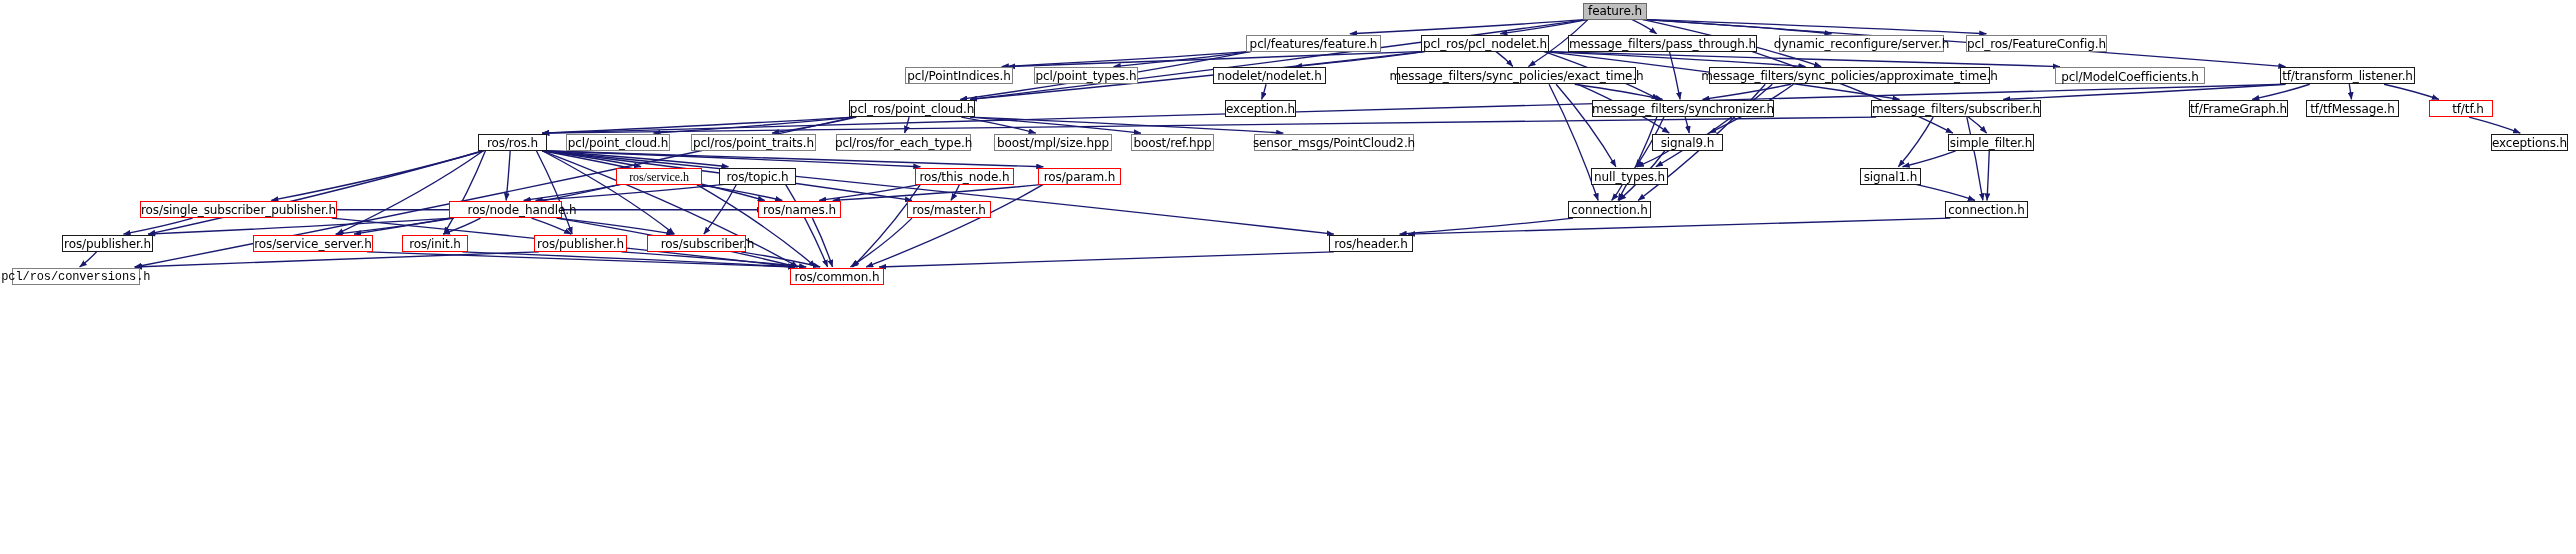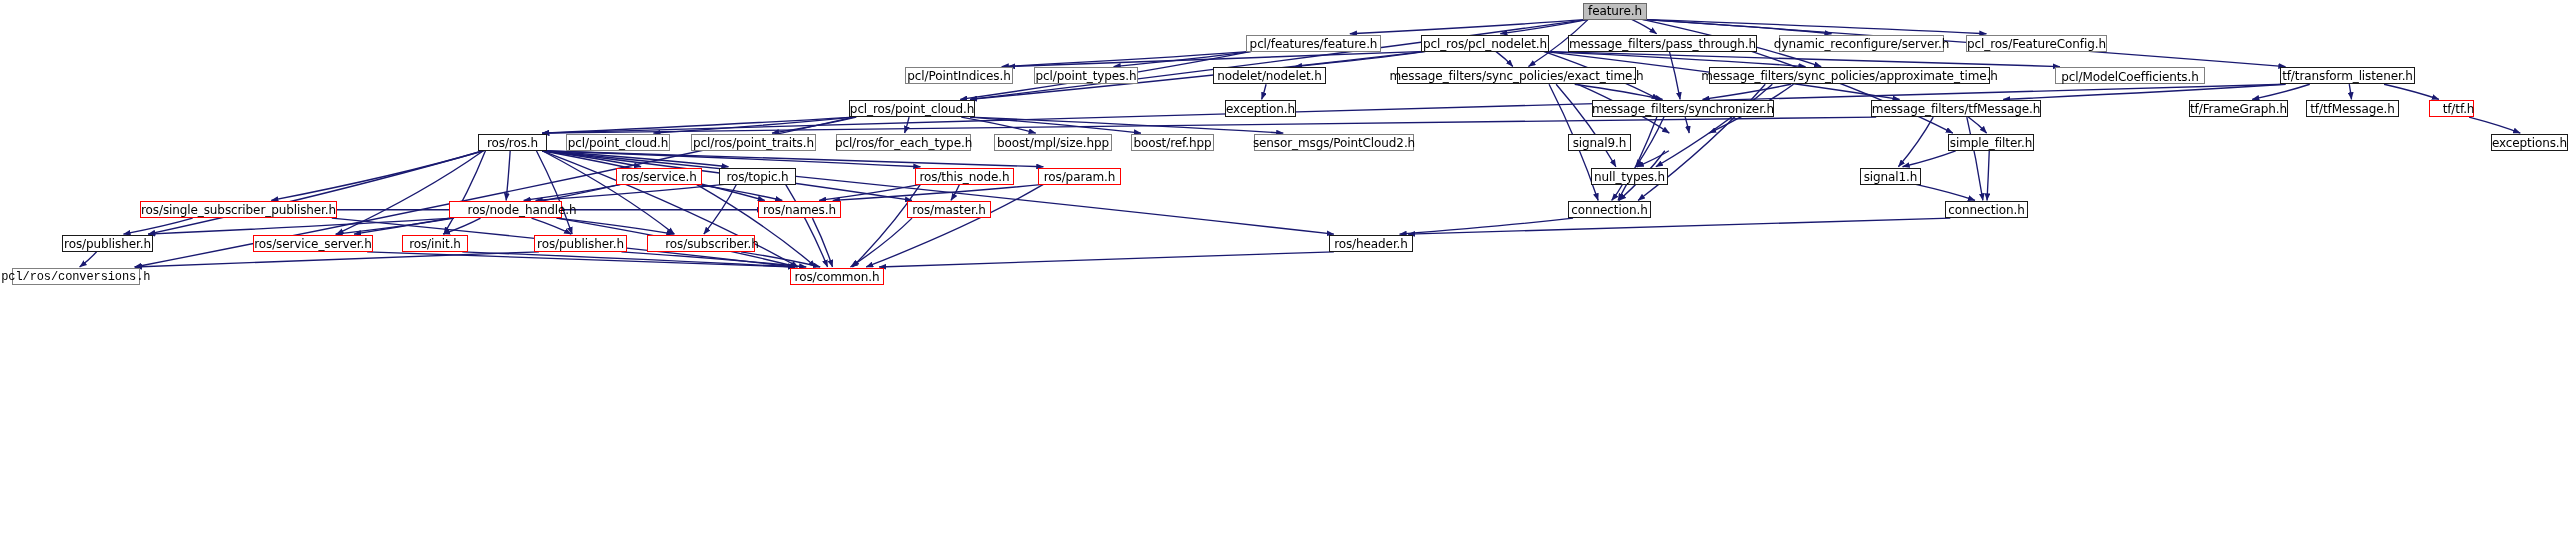--- a/index.html
+++ b/index.html
@@ -178,29 +178,29 @@
     <div class="node black" style="left: 849px; top: 100px; width: 126px;">
       <span>pcl_ros/point_cloud.h</span>
     </div>
     <div class="node black" style="left: 1225px; top: 100px; width: 71px;">
       <span>exception.h</span>
     </div>
     <div class="node black" style="left: 1592px; top: 100px; width: 182px;">
       <span>message_filters/synchronizer.h</span>
     </div>
     <div class="node black" style="left: 1871px; top: 100px; width: 170px;">
-      <span>message_filters/tfMessage.h</span>
+      <span>message_filters/subscriber.h</span>
     </div>
     <div class="node black" style="left: 2189px; top: 100px; width: 99px;">
       <span>tf/FrameGraph.h</span>
     </div>
     <div class="node black" style="left: 2306px; top: 100px; width: 93px;">
       <span>tf/tfMessage.h</span>
     </div>
-    <div class="node red" style="left: 2429px; top: 100px; width: 45px; padding-left: 14px;">
+    <div class="node red" style="left: 2429px; top: 100px; width: 64px; padding-left: 14px;">
       <span>tf/tf.h</span>
     </div>
     <div class="node black" style="left: 478px; top: 134px; width: 69px;">
       <span>ros/ros.h</span>
     </div>
     <div class="node " style="left: 566px; top: 134px; width: 104px;">
       <span>pcl/point_cloud.h</span>
     </div>
     <div class="node " style="left: 691px; top: 134px; width: 125px;">
       <span>pcl/ros/point_traits.h</span>
@@ -210,30 +210,30 @@
     </div>
     <div class="node " style="left: 994px; top: 134px; width: 118px;">
       <span>boost/mpl/size.hpp</span>
     </div>
     <div class="node " style="left: 1131px; top: 134px; width: 83px;">
       <span>boost/ref.hpp</span>
     </div>
     <div class="node " style="left: 1254px; top: 134px; width: 160px;">
       <span>sensor_msgs/PointCloud2.h</span>
     </div>
-    <div class="node black" style="left: 1568px; top: 134px; width: 63px;">
+    <div class="node black" style="left: 1652px; top: 134px; width: 71px;">
       <span>signal9.h</span>
     </div>
     <div class="node black" style="left: 1948px; top: 134px; width: 86px;">
       <span>simple_filter.h</span>
     </div>
     <div class="node black" style="left: 2491px; top: 134px; width: 77px;">
       <span>exceptions.h</span>
     </div>
-    <div class="node red" style="left: 616px; top: 168px; width: 86px;">
+    <div class="node red" style="left: 616px; top: 168px; width: 86px; font-family: Liberation Serif, serif;">
       <span>ros/service.h</span>
     </div>
     <div class="node black" style="left: 719px; top: 168px; width: 77px;">
       <span>ros/topic.h</span>
     </div>
     <div class="node red" style="left: 915px; top: 168px; width: 99px;">
       <span>ros/this_node.h</span>
     </div>
     <div class="node red" style="left: 1038px; top: 168px; width: 83px;">
       <span>ros/param.h</span>
@@ -267,21 +267,21 @@
     </div>
     <div class="node red" style="left: 253px; top: 235px; width: 120px;">
       <span>ros/service_server.h</span>
     </div>
     <div class="node red" style="left: 402px; top: 235px; width: 66px;">
       <span>ros/init.h</span>
     </div>
     <div class="node red" style="left: 534px; top: 235px; width: 93px;">
       <span>ros/publisher.h</span>
     </div>
-    <div class="node red" style="left: 647px; top: 235px; width: 108px; padding-left: 22px;">
+    <div class="node red" style="left: 647px; top: 235px; width: 99px; padding-left: 22px;">
       <span>ros/subscriber.h</span>
     </div>
     <div class="node black" style="left: 1329px; top: 235px; width: 84px;">
       <span>ros/header.h</span>
     </div>
     <div class="node " style="left: 11.8px; top: 268px; width: 128px; font-family: Liberation Mono, monospace;">
       <span>pcl/ros/conversions.h</span>
     </div>
     <div class="node red" style="left: 790px; top: 268px; width: 94px;">
       <span>ros/common.h</span>

